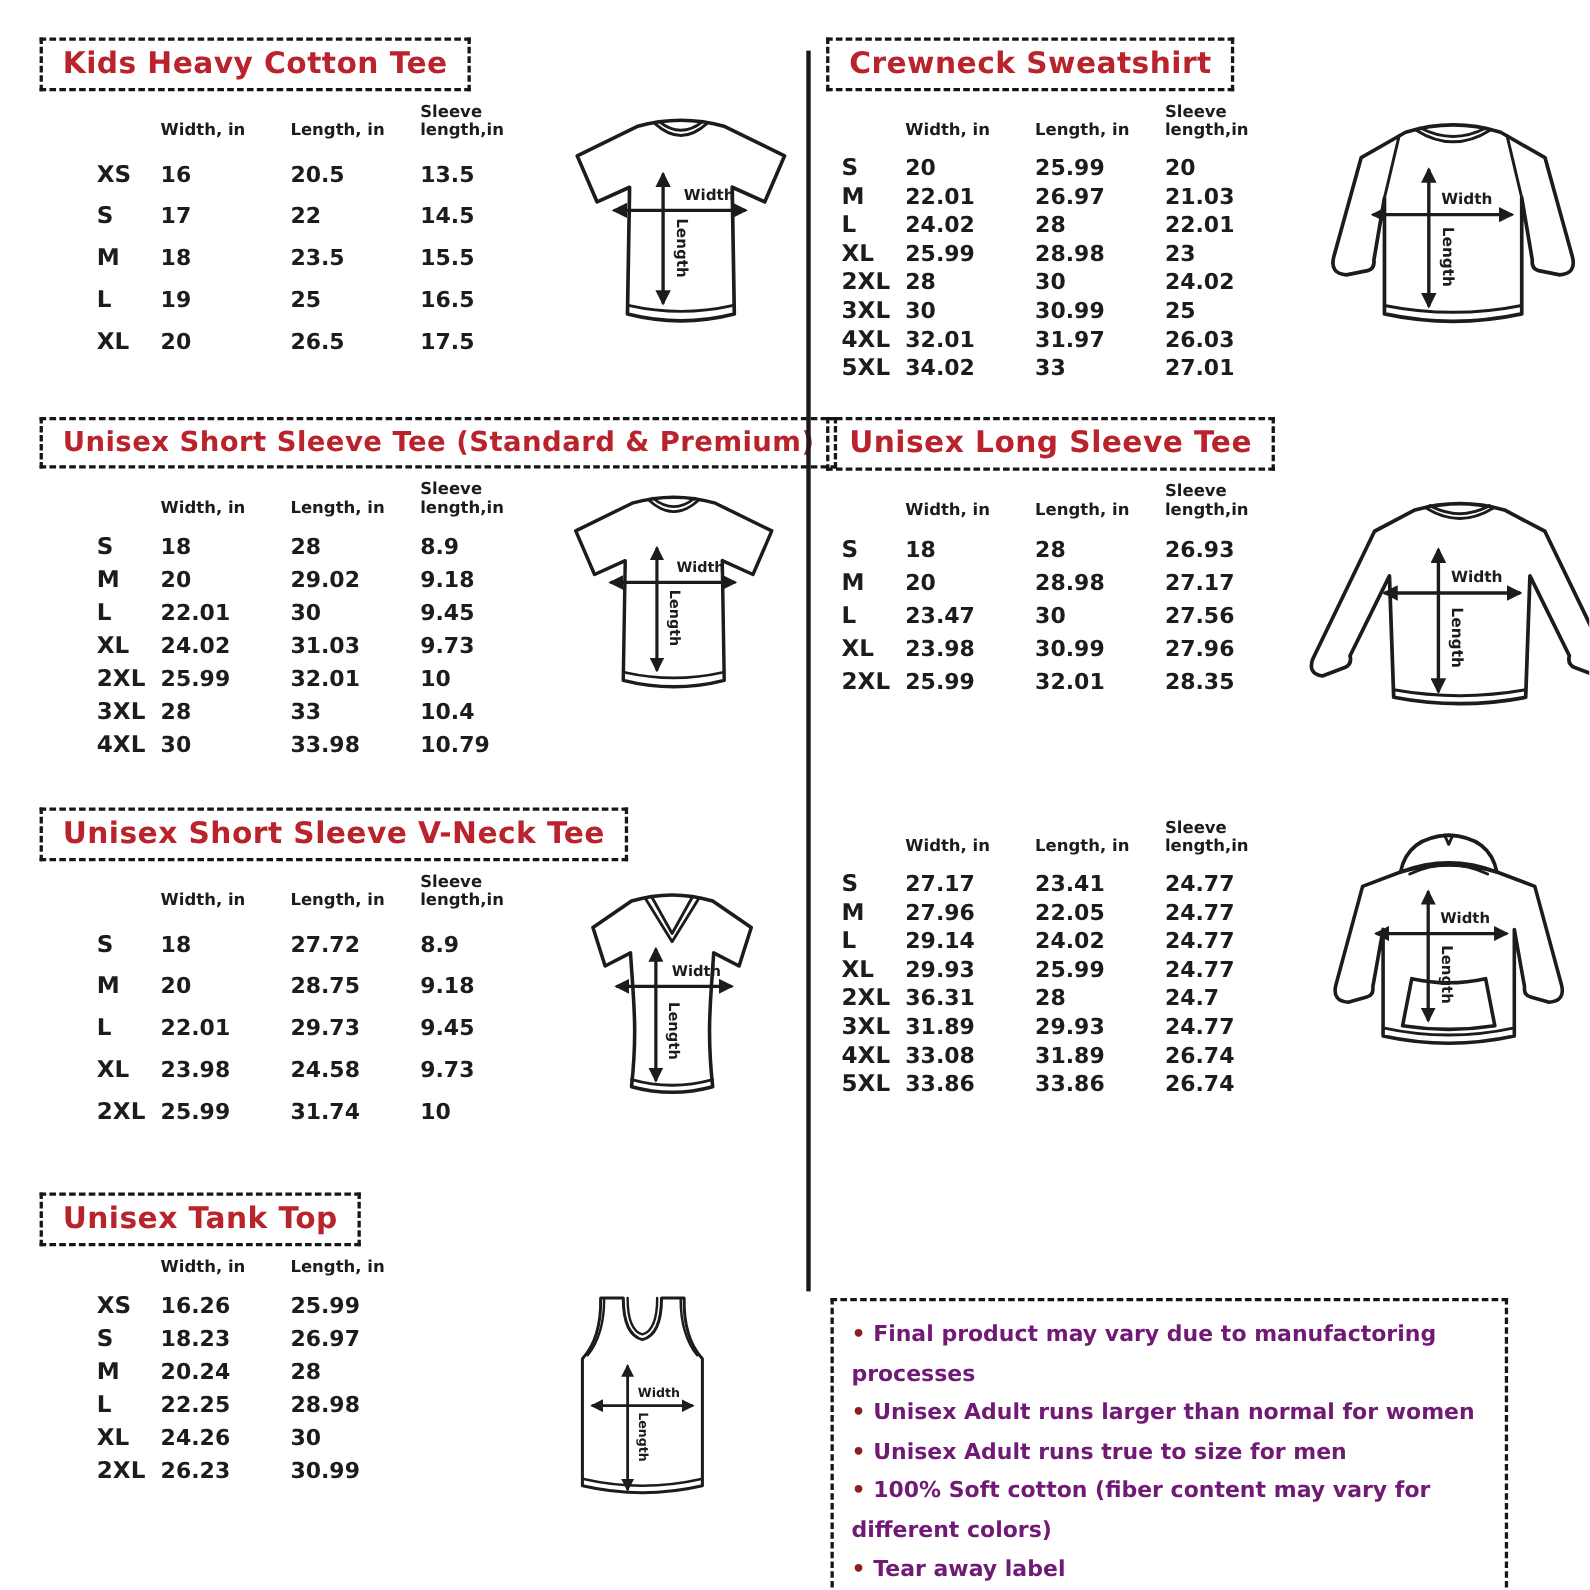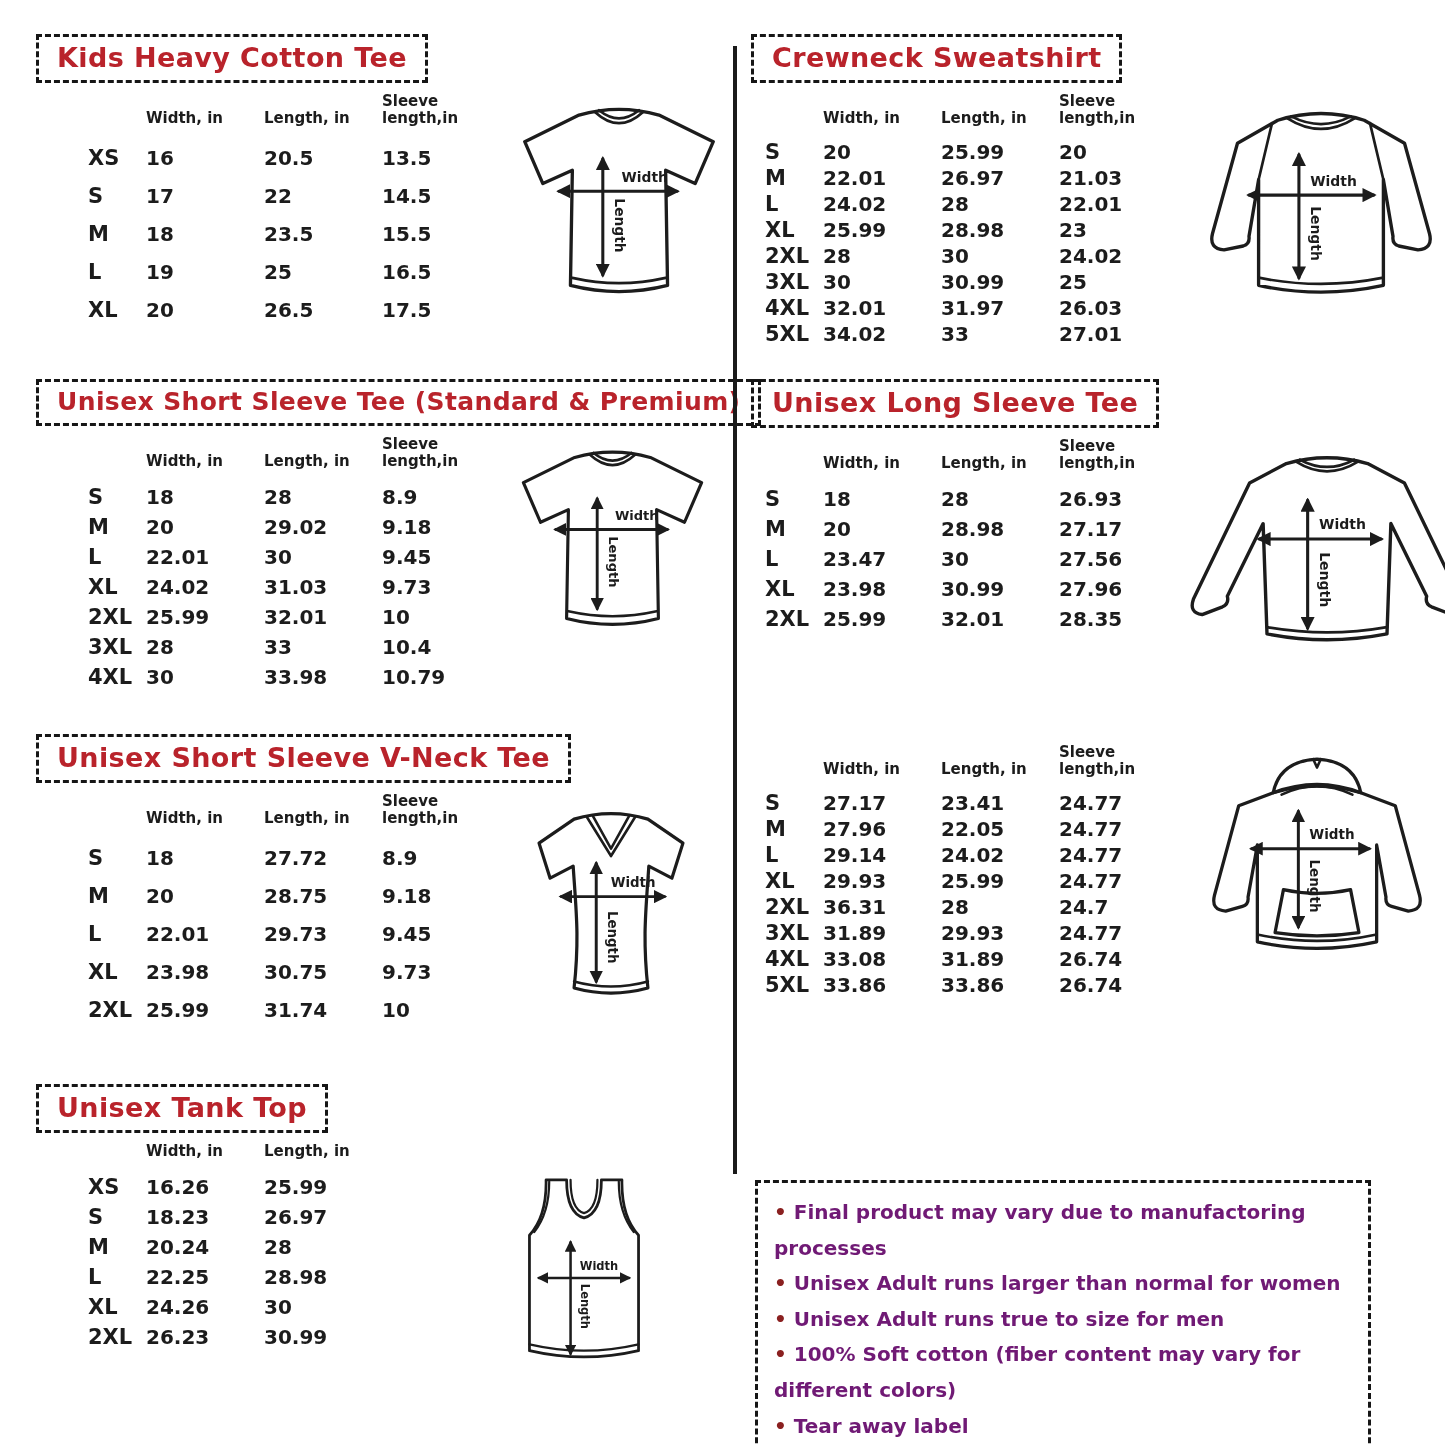--- a/index.html
+++ b/index.html
@@ -233,21 +233,21 @@
               </tr>
               <tr>
                 <th class="size-cell">L</th>
                 <td>22.01</td>
                 <td>29.73</td>
                 <td>9.45</td>
               </tr>
               <tr>
                 <th class="size-cell">XL</th>
                 <td>23.98</td>
-                <td>30.75</td>
+                <td>24.58</td>
                 <td>9.73</td>
               </tr>
               <tr>
                 <th class="size-cell">2XL</th>
                 <td>25.99</td>
                 <td>31.74</td>
                 <td>10</td>
               </tr>
             </tbody>
         </table>

